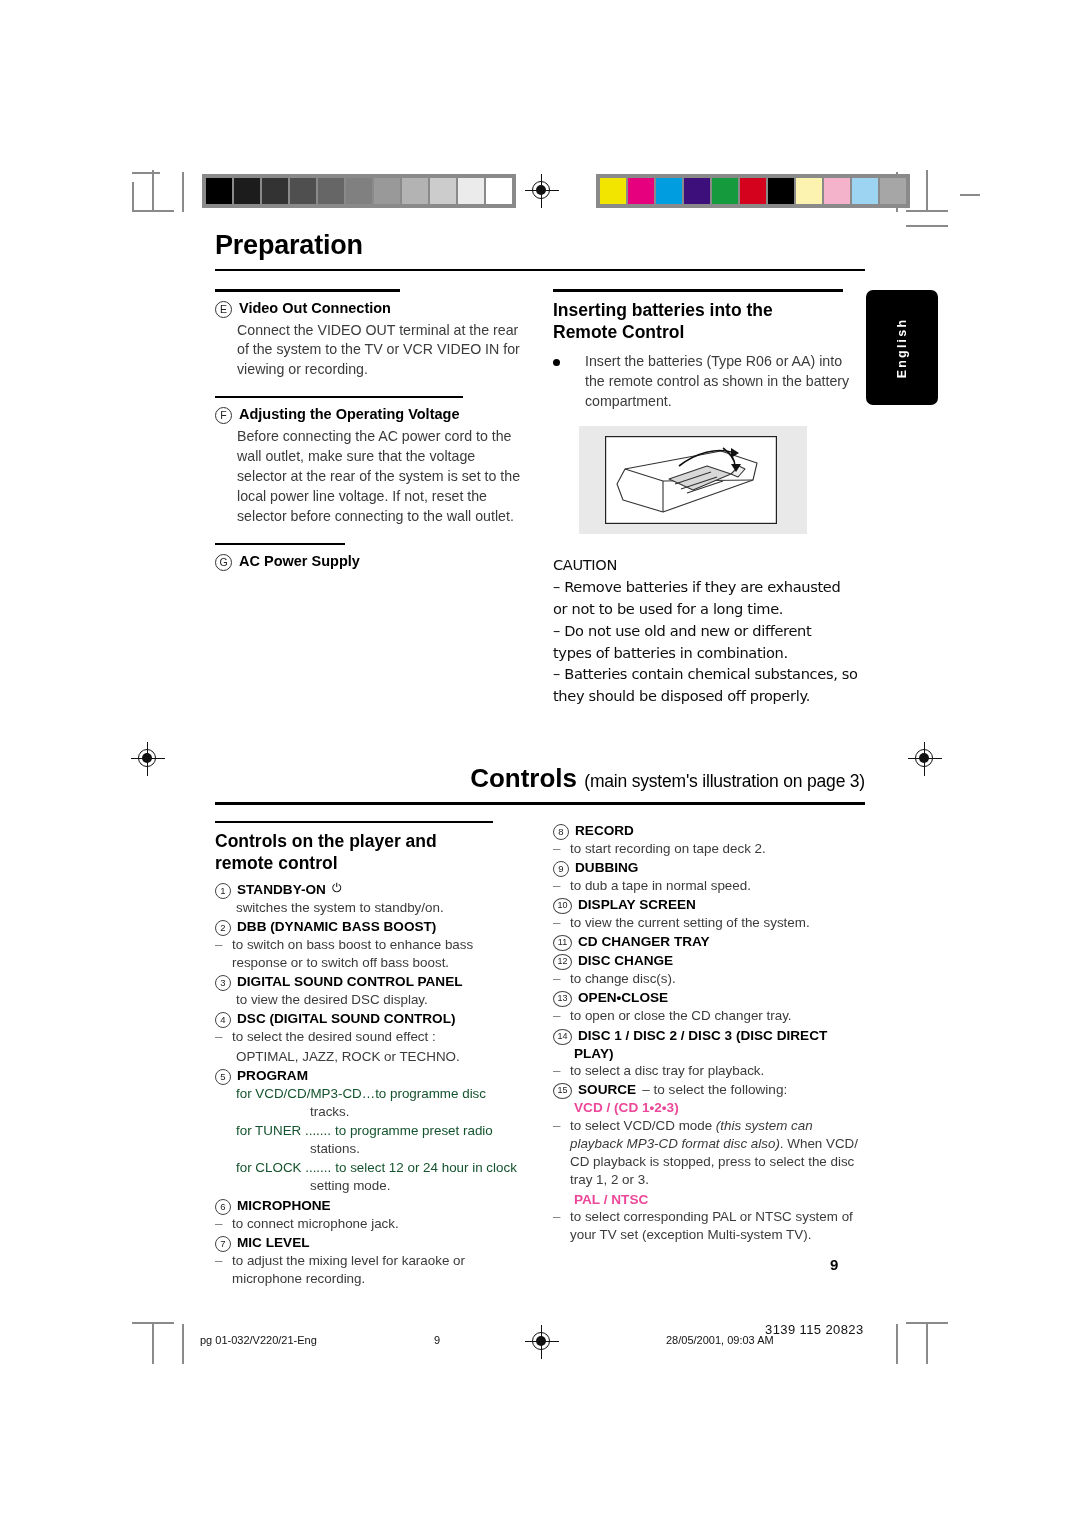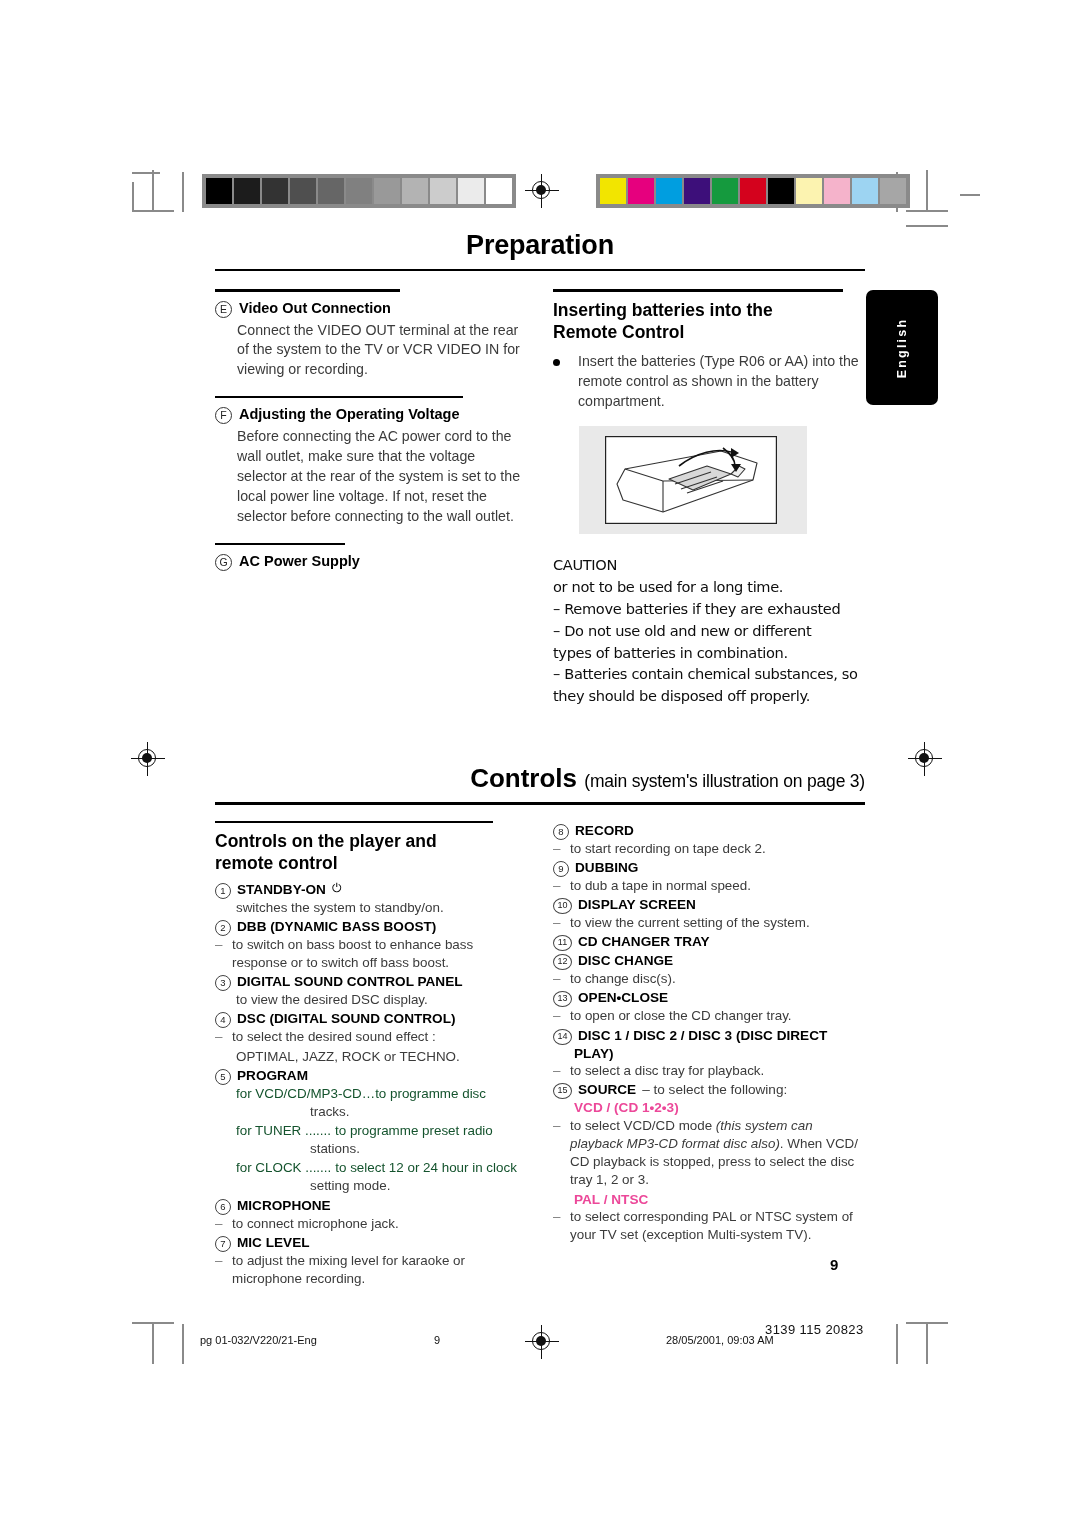--- a/index.html
+++ b/index.html
@@ -50,21 +50,21 @@
   
   .page {
     position: absolute;
     left: 215px;
     top: 230px;
     width: 650px;
   }
 
   
   .chapter-title {
-    text-align: center;
+    text-align: left;
     font-size: 27px;
     font-weight: bold;
     letter-spacing: -0.2px;
     color: #000;
     margin: 0 0 8px 0;
   }
   .rule-heavy { height: 2.4px; background: #000; width: 100%; }
 
   
   .cols {
@@ -108,21 +108,21 @@
   .big-head {
     font-size: 17.5px;
     font-weight: bold;
     line-height: 1.28;
     color: #000;
     margin: 0 0 9px 0;
   }
 
   .bullet-row {
     display: flex;
-    gap: 18px;
+    gap: 25px;
     font-size: 14.2px;
     line-height: 1.40;
     color: #3b3b3b;
   }
   .bullet-dot {
     flex: 0 0 auto;
     width: 7px; height: 7px;
     background: #000; border-radius: 50%;
     margin-top: 7px;
   }
@@ -387,22 +387,22 @@
             <path d="M74 30 C92 16 112 12 126 16" stroke-dasharray="0"></path>
           </g>
           <path d="M126 12 L134 17 L126 22 Z" fill="#111"></path>
           <path d="M118 12 C126 18 130 24 130 30" fill="none" stroke="#111" stroke-width="1.6"></path>
           <path d="M126 28 L131 36 L136 28 Z" fill="#111"></path>
         </svg>
       </div>
 
       <div class="caution">
         <div>CAUTION</div>
+        <div class="ln">–  Remove batteries if they are exhausted</div>
         <div class="ln">or not to be used for a long time.</div>
-        <div class="ln">–  Remove batteries if they are exhausted</div>
         <div class="ln">–  Do not use old and new or different</div>
         <div class="ln">types of batteries in combination.</div>
         <div class="ln">–  Batteries contain chemical substances, so</div>
         <div class="ln">they should be disposed off properly.</div>
       </div>
     </div>
   </div>
 
   <div class="controls-sec">
     <div class="controls-title">

